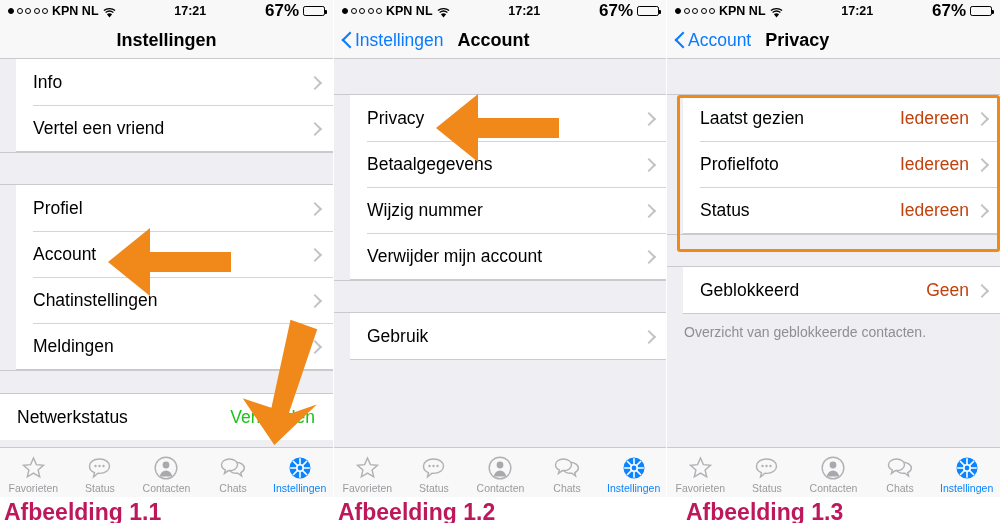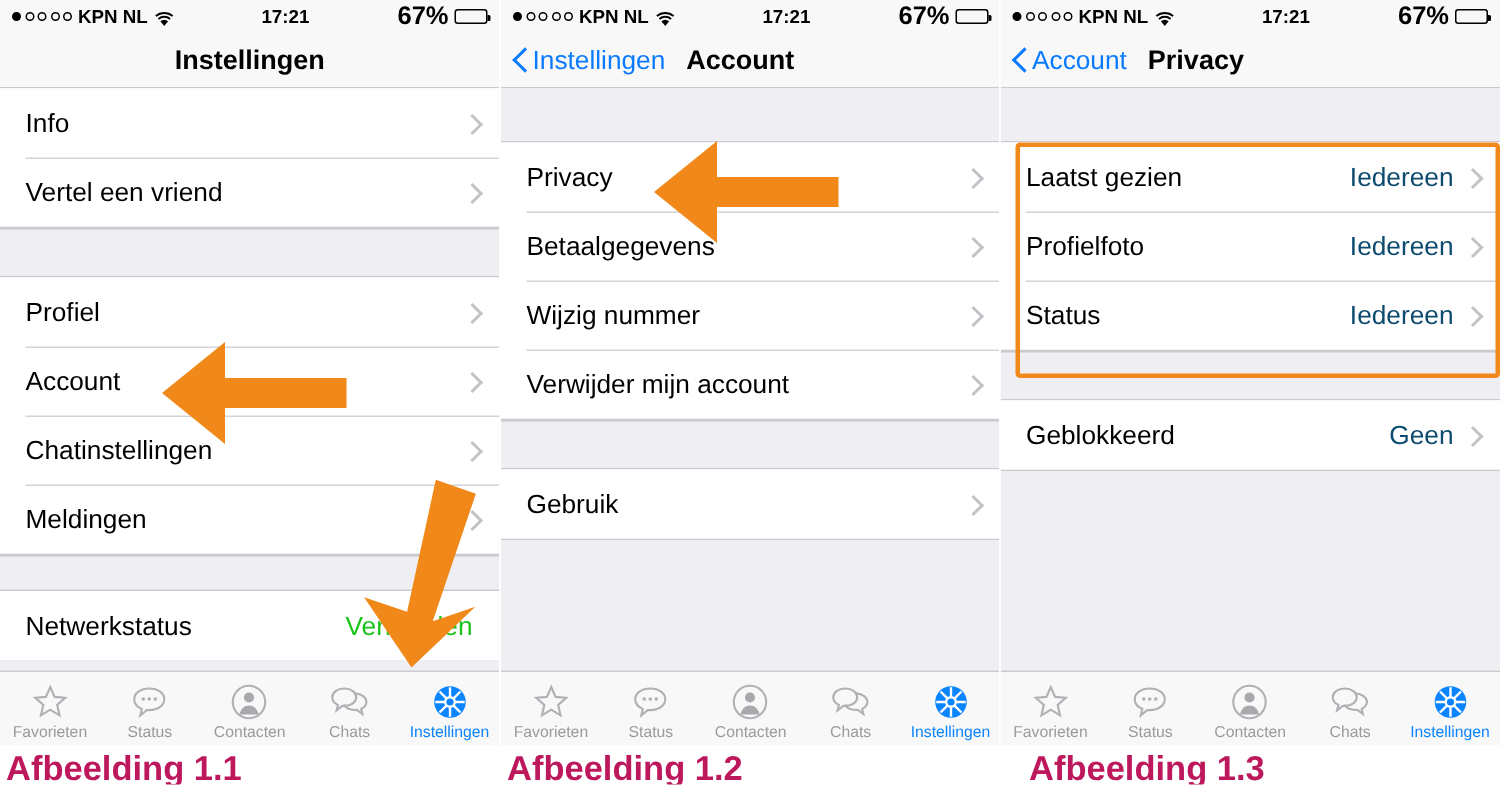--- a/index.html
+++ b/index.html
@@ -80,32 +80,32 @@
   .row {
     height:46px; display:flex; align-items:center;
     padding:0 10px 0 17px; background:#fff;
     position:relative;
   }
   .row + .row::before {
     content:""; position:absolute; left:17px; right:0; top:0;
     height:1px; background:#d3d3d8;
   }
   .row-label { font-size:17.5px; color:#000; flex:1; }
-  .row-value { font-size:17.5px; color:#0c4a6e; margin-right:8px; }
+  .row-value { font-size:17.5px; color:#c2410c; margin-right:8px; }
   .row-value.green { color:#19c319; }
   .chev {
     width:9px; height:15px; position:relative; flex:0 0 9px; margin-right:4px;
   }
   .chev::before {
     content:""; position:absolute; left:0px; top:3px;
     width:8px; height:8px;
     border-right:2px solid #c2c2c7; border-top:2px solid #c2c2c7;
     transform:rotate(45deg);
   }
-  .group-bot { border-bottom:1px solid #c9c9ce; }
+  .group-bot { border-bottom:1px solid #c9c9ce;margin-left:16px; }
   .footnote {
     padding:9px 17px 0 17px; font-size:14px; color:#8e8e93;
     background:#eeeef3; line-height:1.3;
   }
 
   
   .tabbar {
     position:absolute; left:0; bottom:0; width:100%;
     height:50px; background:#f8f8f8; border-top:1px solid #c9c9ce;
     display:flex; align-items:center; padding-top:4px;
@@ -441,20 +441,21 @@
         </div>
       </div>
       <div class="gap" style="height:33px;"></div>
       <div class="group group-bot">
         <div class="row">
           <span class="row-label">Geblokkeerd</span>
           <span class="row-value">Geen</span>
           <span class="chev"></span>
         </div>
       </div>
+      <div class="footnote">Overzicht van geblokkeerde contacten.</div>
     </div>
 
     <div class="tabbar">
       <div class="tab">
         <span class="tab-icon">
               <svg width="25" height="24" viewBox="0 0 24 24">
                 <path d="M12 2 l2.9 6.6 7.1 .6 -5.4 4.7 1.6 7 -6.2-3.8 -6.2 3.8 1.6-7 -5.4-4.7 7.1-.6 Z" fill="none" stroke="#b0b0b5" stroke-width="1.4"></path>
               </svg>
             </span>
         <span class="tab-label">Favorieten</span>

